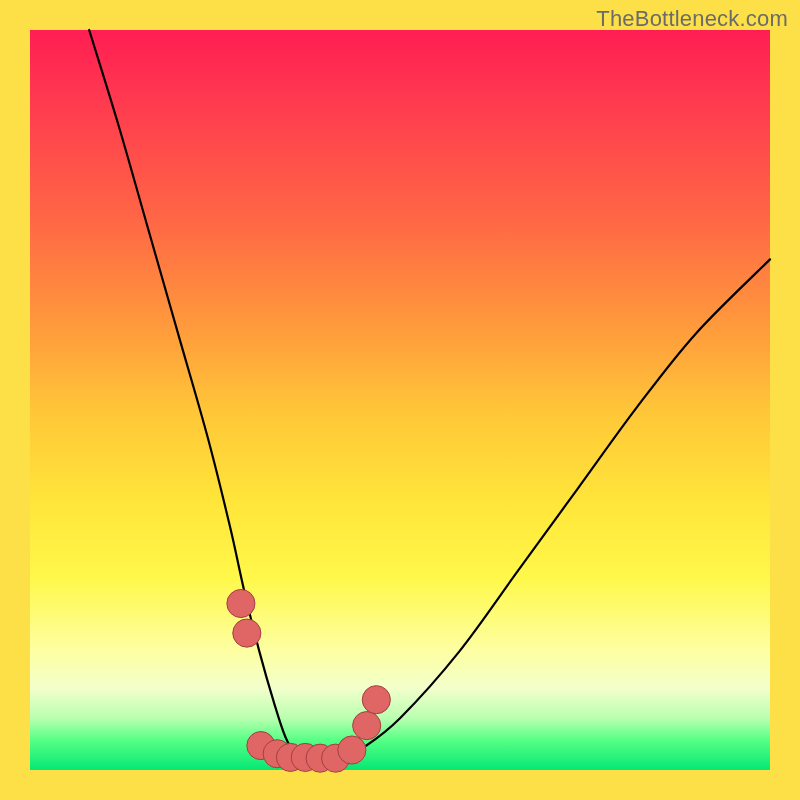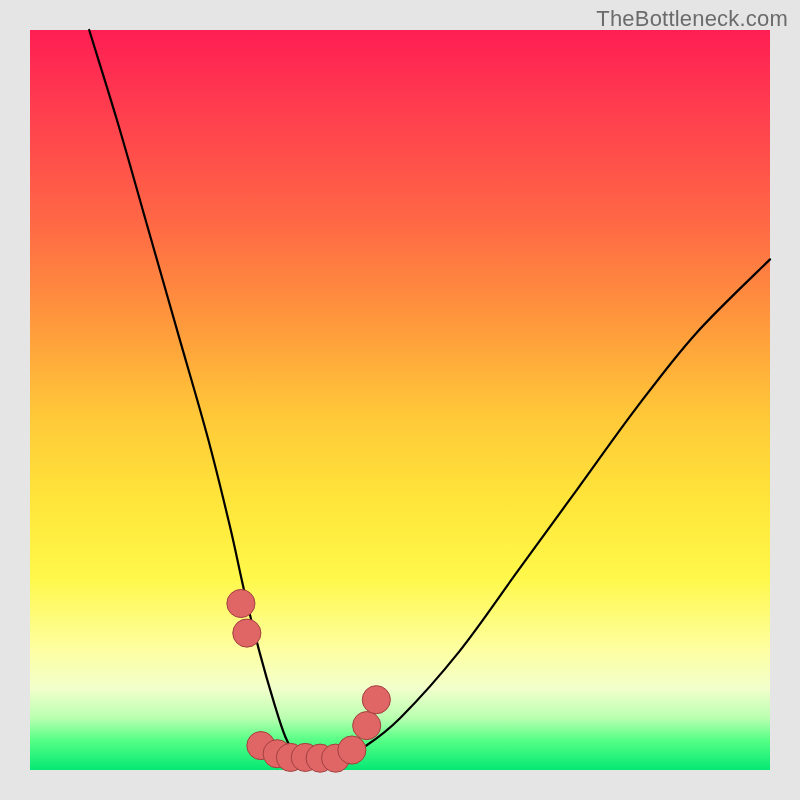--- a/index.html
+++ b/index.html
@@ -10,21 +10,21 @@
     background: #000;
     overflow: hidden;
     font-family: Arial, Helvetica, sans-serif;
   }
   .frame {
     position: absolute;
     left: 0;
     top: 0;
     width: 800px;
     height: 800px;
-    background: #e5e5e5;
+    background: #fde047;
   }
   .plot-area {
     position: absolute;
     left: 30px;
     top: 30px;
     width: 740px;
     height: 740px;
     
     background: linear-gradient(
       to bottom,

